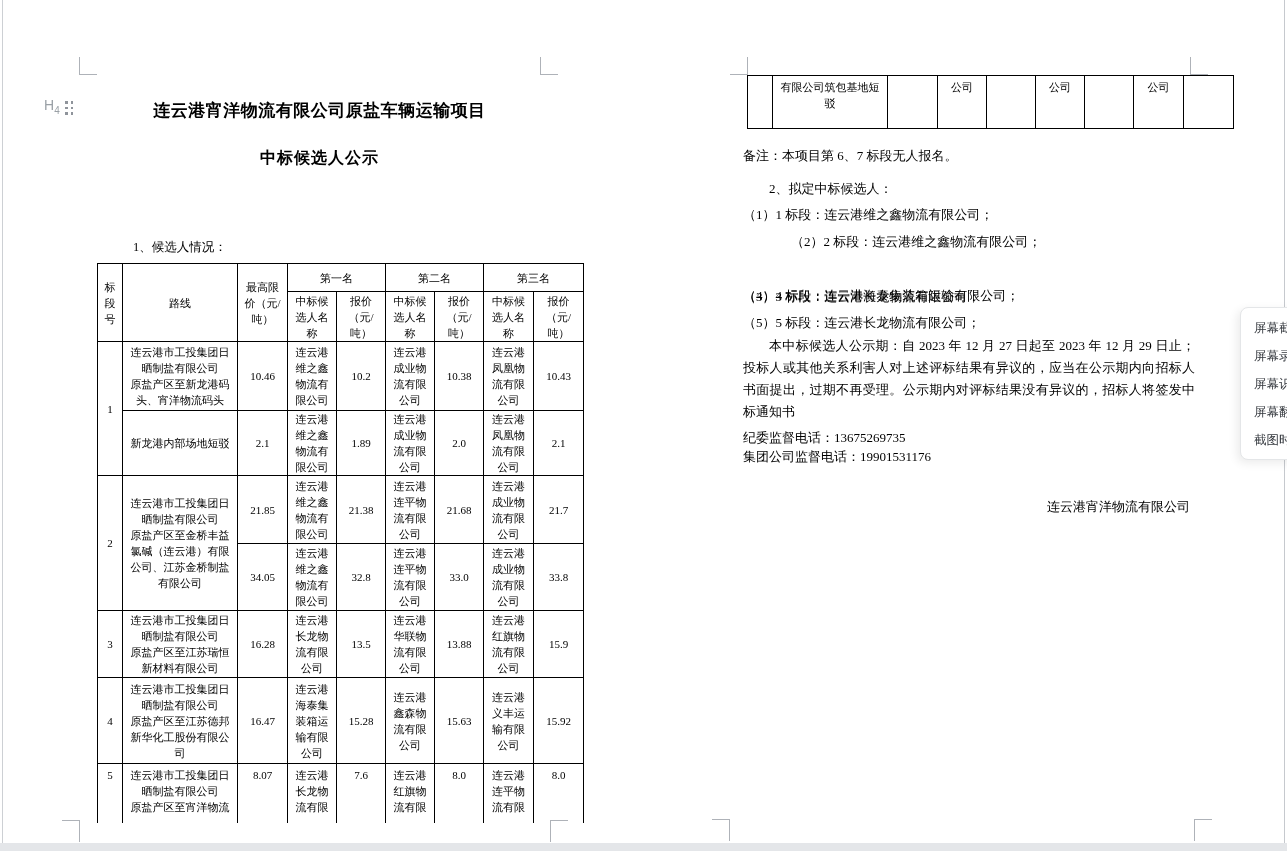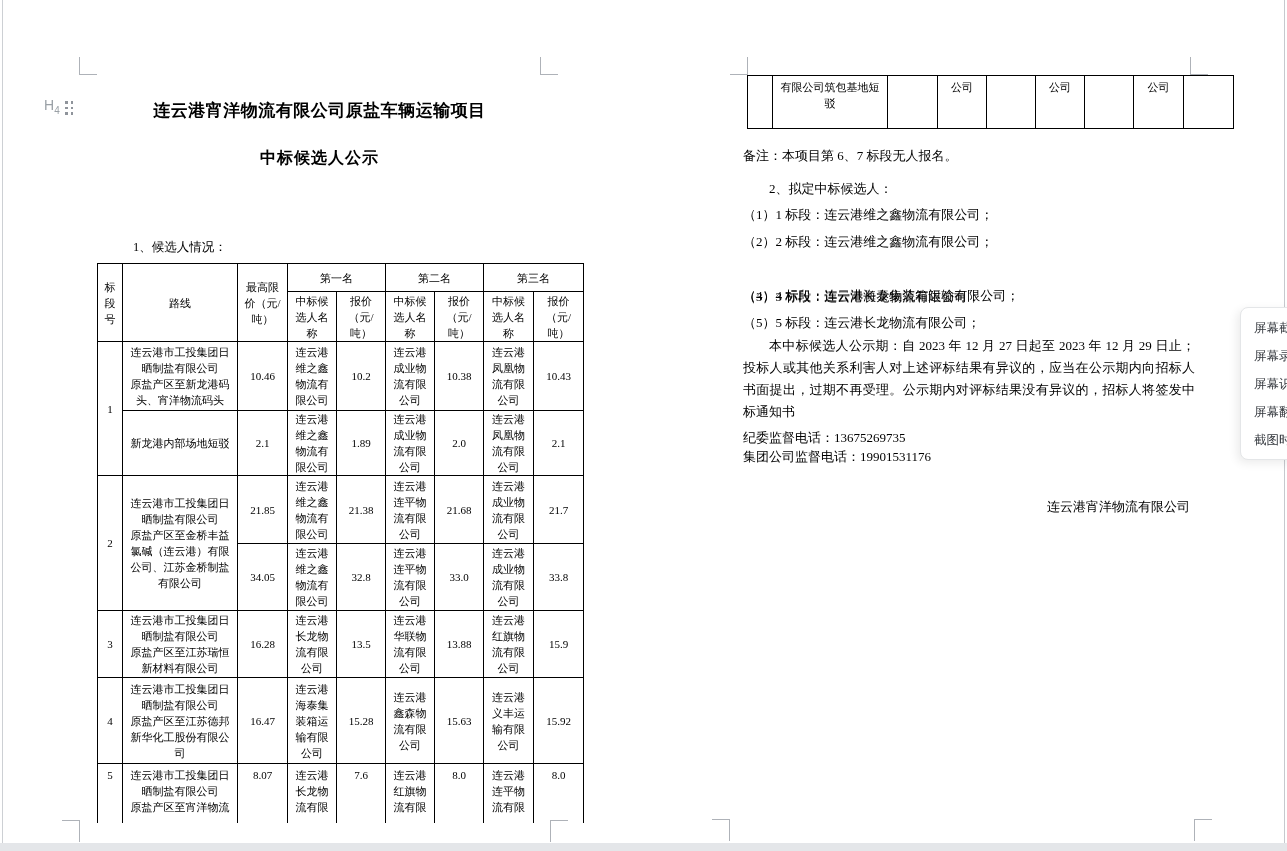--- a/index.html
+++ b/index.html
@@ -263,21 +263,21 @@
         <td>公司</td>
         <td></td>
       </tr>
     </tbody>
       </table>
 
     <div class="t-note">备注：本项目第 6、7 标段无人报名。</div>
     <div class="t-sec2">2、拟定中标候选人：</div>
 
     <div class="t-item" style="top:206px;">（1）1 标段：连云港维之鑫物流有限公司；</div>
-    <div class="t-item" style="top:233px;">（2）2 标段：连云港维之鑫物流有限公司；</div>
+    <div class="t-item" style="top:233px;margin-left:48px;">（2）2 标段：连云港维之鑫物流有限公司；</div>
     <div class="t-item" style="top:260px;margin-top:28px;">（3）3 标段：连云港长龙物流有限公司；</div>
     <div class="t-item" style="top:287px;">（4）4 标段：连云港海泰集装箱运输有限公司；</div>
     <div class="t-item" style="top:314px;">（5）5 标段：连云港长龙物流有限公司；</div>
 
     <div class="t-closing">本中标候选人公示期：自 2023 年 12 月 27 日起至 2023 年 12 月 29 日止；投标人或其他关系利害人对上述评标结果有异议的，应当在公示期内向招标人书面提出，过期不再受理。公示期内对评标结果没有异议的，招标人将签发中标通知书</div>
 
     <div class="t-phone" style="top:429px;">纪委监督电话：13675269735</div>
     <div class="t-phone" style="top:448px;">集团公司监督电话：19901531176</div>
 
     <div class="t-sign">

